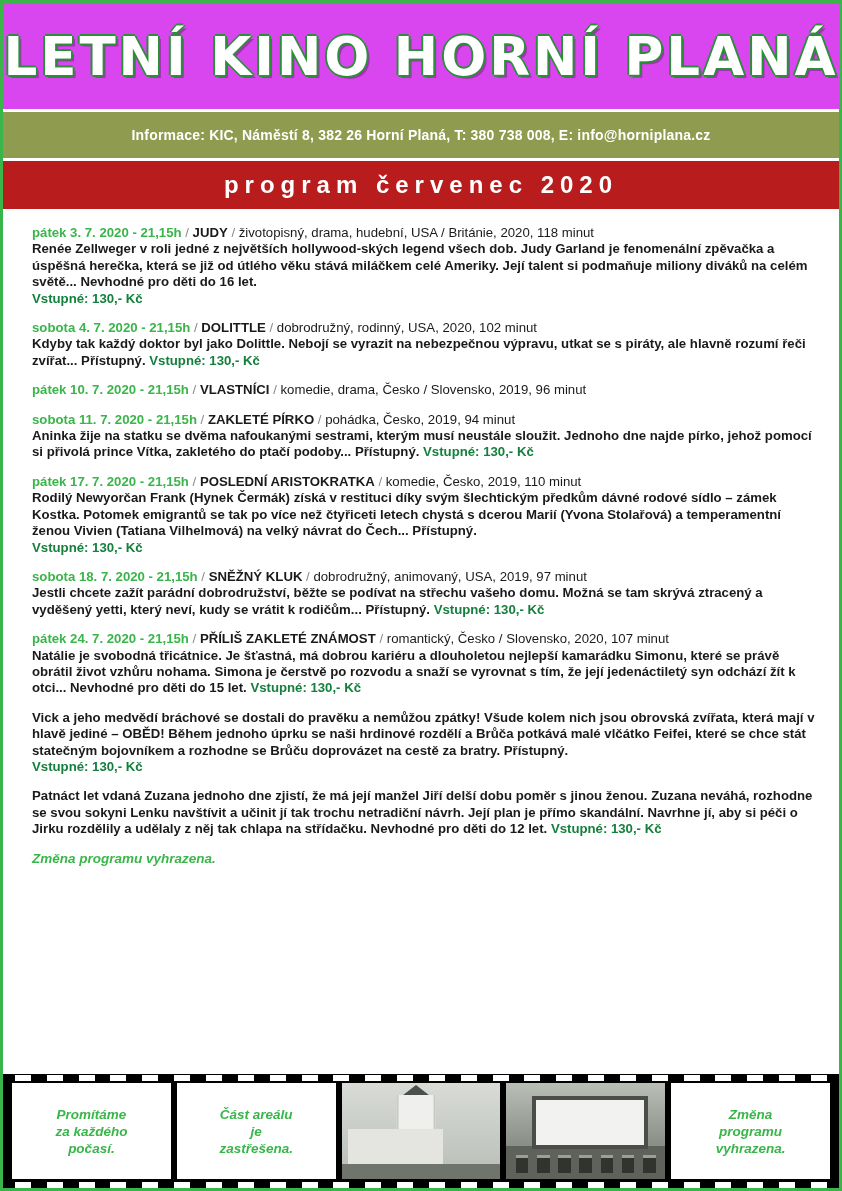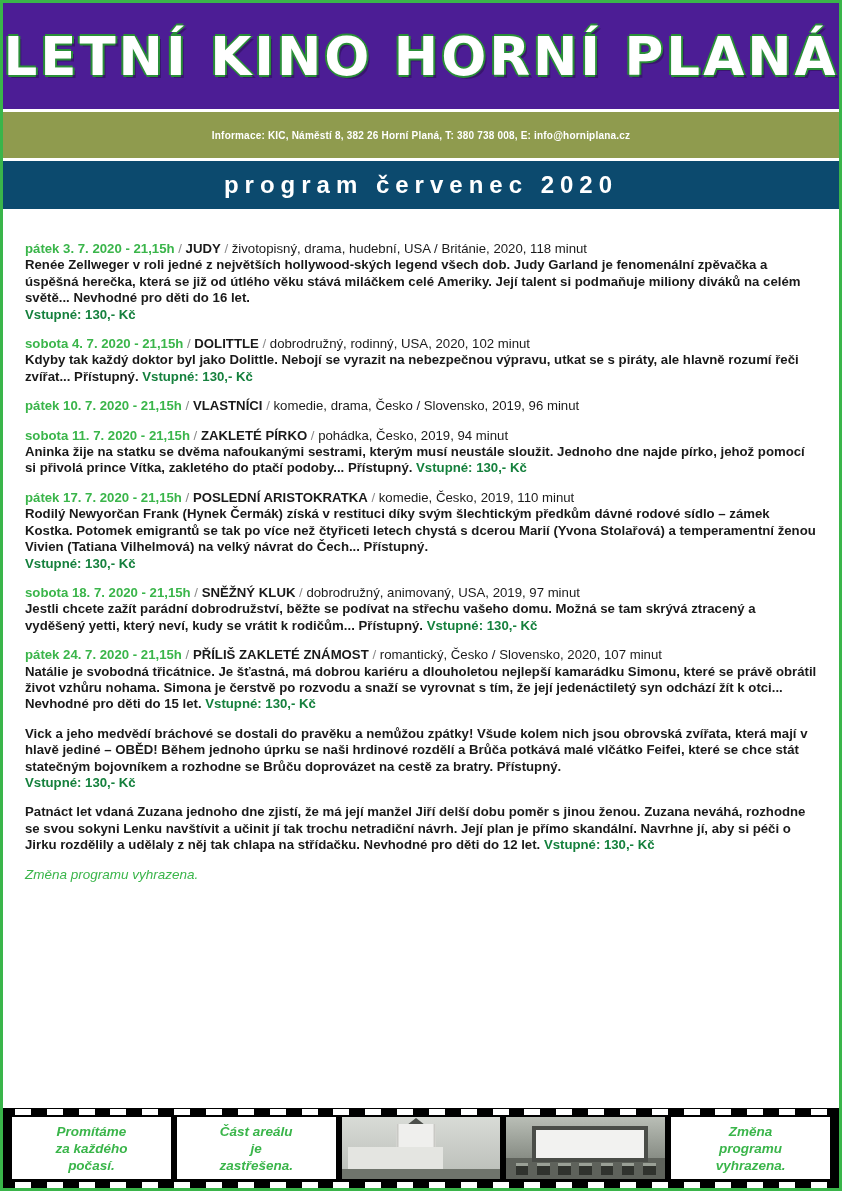--- a/index.html
+++ b/index.html
@@ -18,21 +18,21 @@
     position: relative;
     width: 842px;
     height: 1191px;
     box-sizing: border-box;
     border: 3px solid #3ab54a;
     background: #ffffff;
   }
 
   
   .title-band {
-    background: #4c1d95;
+    background: #d946ef;
     height: 106px;
     display: flex;
     align-items: center;
     justify-content: center;
     overflow: hidden;
   }
   .title-text {
     color: #ffffff;
     font-family: "DejaVu Sans", sans-serif;
     font-weight: bold;
@@ -51,44 +51,43 @@
     background: #8f9b4e;
     height: 46px;
     display: flex;
     align-items: center;
     justify-content: center;
     border-top: 3px solid #ffffff;
     border-bottom: 3px solid #ffffff;
   }
   .info-text {
     color: #ffffff;
-    font-size: 10px;
+    font-size: 14px;
     font-weight: bold;
     letter-spacing: 0.2px;
   }
 
   
   .program-band {
-    background: #0c4a6e;
+    background: #b91c1c;
     height: 48px;
     display: flex;
     align-items: center;
     justify-content: center;
   }
   .program-text {
     color: #ffffff;
     font-size: 24px;
     font-weight: bold;
     letter-spacing: 6px;
   }
 
   
   .listing {
-    padding: 16px 22px 0 22px;
-    margin-top: 16px;
+    padding: 16px 22px 0 29px;
   }
   .film {
     margin-bottom: 13px;
   }
   .film-line {
     font-size: 13.2px;
     line-height: 16.4px;
   }
   .head-line {
     font-weight: bold;
@@ -113,32 +112,32 @@
     line-height: 16.4px;
     color: #1a1a1a;
   }
   .price {
     color: #15803d;
     font-weight: bold;
   }
   .note {
     margin-top: 6px;
     font-size: 13.5px;
-    font-weight: normal;
+    font-weight: bold;
     font-style: italic;
     color: #3ab54a;
   }
 
   
   .filmstrip {
     position: absolute;
     left: 0;
     right: 0;
     bottom: 0;
-    height: 80px;
+    height: 114px;
     background: #000000;
     padding: 1px 6px;
     box-sizing: border-box;
     display: flex;
     align-items: stretch;
   }
   .perf-row {
     position: absolute;
     left: 0;
     right: 0;

